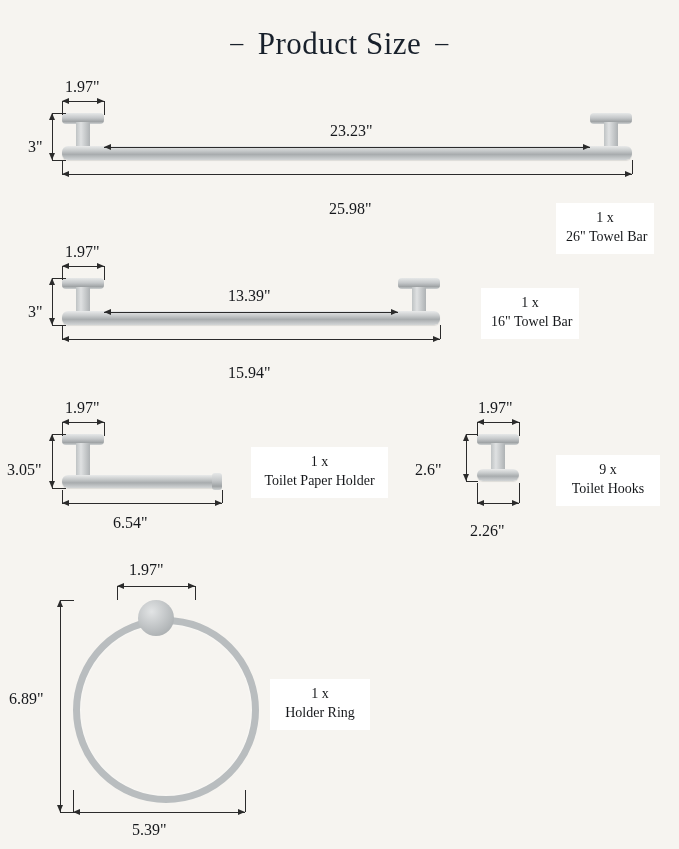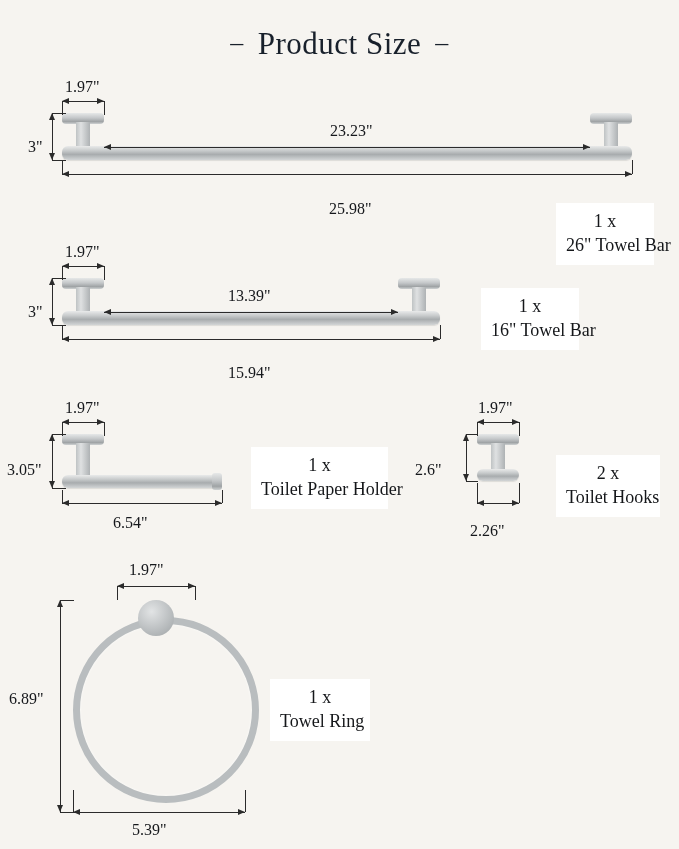--- a/index.html
+++ b/index.html
@@ -30,21 +30,21 @@
     color:#16181c;
     white-space:nowrap;
   }
 
   
   .label{
     position:absolute;
     background:#ffffff;
     padding:6px 10px 7px 10px;
     text-align:center;
-    font-size:18px;
+    font-size:14px;
     line-height:1.35;
     color:#15171a;
     box-shadow:0 0 0 0 rgba(0,0,0,0);
     white-space:nowrap;
   }
   .label .l2{display:block;}
 
   
   .hline{position:absolute;height:1px;background:#2b2b2b;}
   .vline{position:absolute;width:1px;background:#2b2b2b;}
@@ -229,21 +229,21 @@
     <div class="hline" style="left:466px;top:481px;width:12px;"></div>
 
     <div class="hline" style="left:477px;top:503px;width:42px;"></div>
     <div class="arr l" style="left:477px;top:500px;"></div>
     <div class="arr r" style="left:512px;top:500px;"></div>
     <div class="vline" style="left:477px;top:483px;height:20px;"></div>
     <div class="vline" style="left:519px;top:483px;height:20px;"></div>
     <div class="dim" style="left:470px;top:522px;">2.26"</div>
 
     <div class="label" style="left:556px;top:455px;width:84px;">
-      <span class="l2">2 x</span>
+      <span class="l2">9 x</span>
       <span class="l2">Toilet Hooks</span>
     </div>
   </div>
 
   <div>
 
     <div class="ring" style="left:73px;top:617px;width:172px;height:172px;"></div>
     <div class="ring-knob" style="left:138px;top:600px;width:36px;height:36px;"></div>
 
     <div class="dim" style="left:129px;top:561px;">1.97"</div>
@@ -262,17 +262,17 @@
 
     <div class="hline" style="left:73px;top:812px;width:172px;"></div>
     <div class="arr l" style="left:73px;top:809px;"></div>
     <div class="arr r" style="left:238px;top:809px;"></div>
     <div class="vline" style="left:73px;top:790px;height:22px;"></div>
     <div class="vline" style="left:245px;top:790px;height:22px;"></div>
     <div class="dim" style="left:132px;top:821px;">5.39"</div>
 
     <div class="label" style="left:270px;top:679px;width:80px;">
       <span class="l2">1 x</span>
-      <span class="l2">Towel Ring</span>
+      <span class="l2">Holder Ring</span>
     </div>
   </div>
 
 </div>
 
 </body></html>

